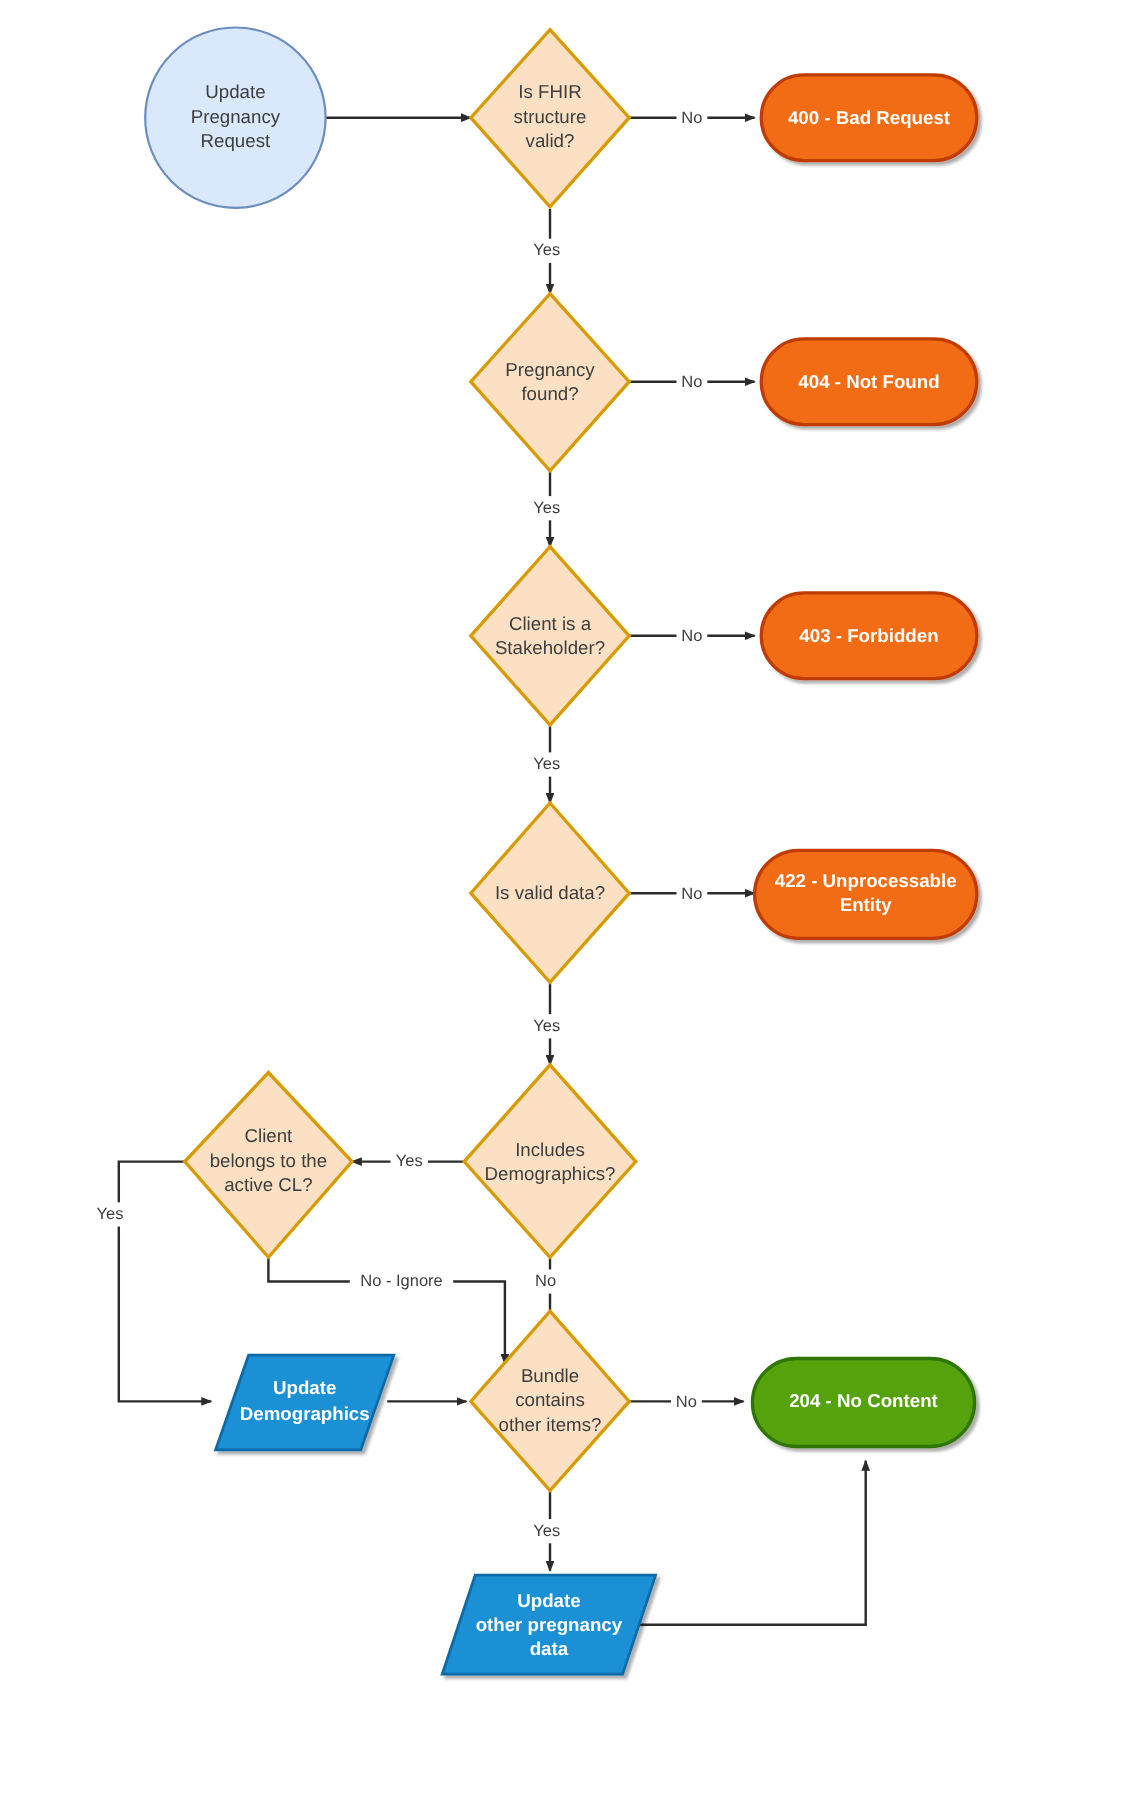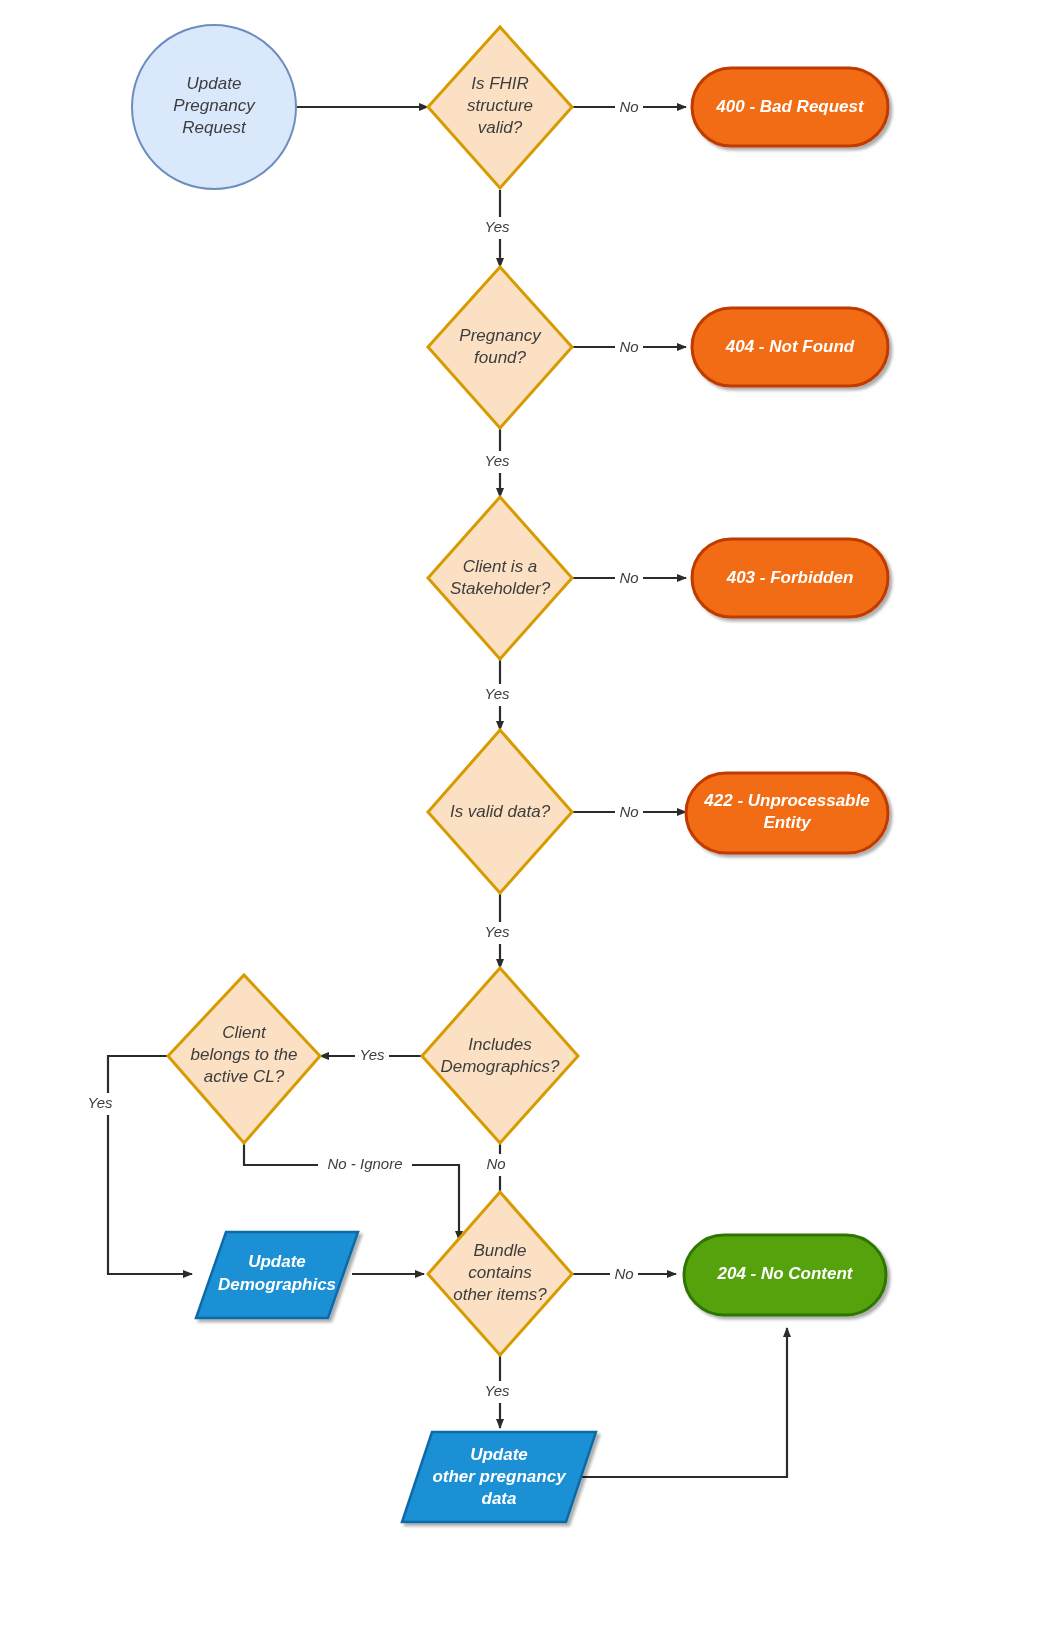--- a/index.html
+++ b/index.html
@@ -10,21 +10,20 @@
   body {
     width: 1040px;
     height: 1640px;
     font-family: "Liberation Sans", sans-serif;
     overflow: hidden;
   }
   #flow-root {
     position: relative;
     width: 1040px;
     height: 1640px;
-    font-style: italic;
   }
   svg#flowchart {
     display: block;
     width: 1040px;
     height: 1640px;
   }
   .node-shape {
     stroke-width: 3;
   }
   .decision-shape {

